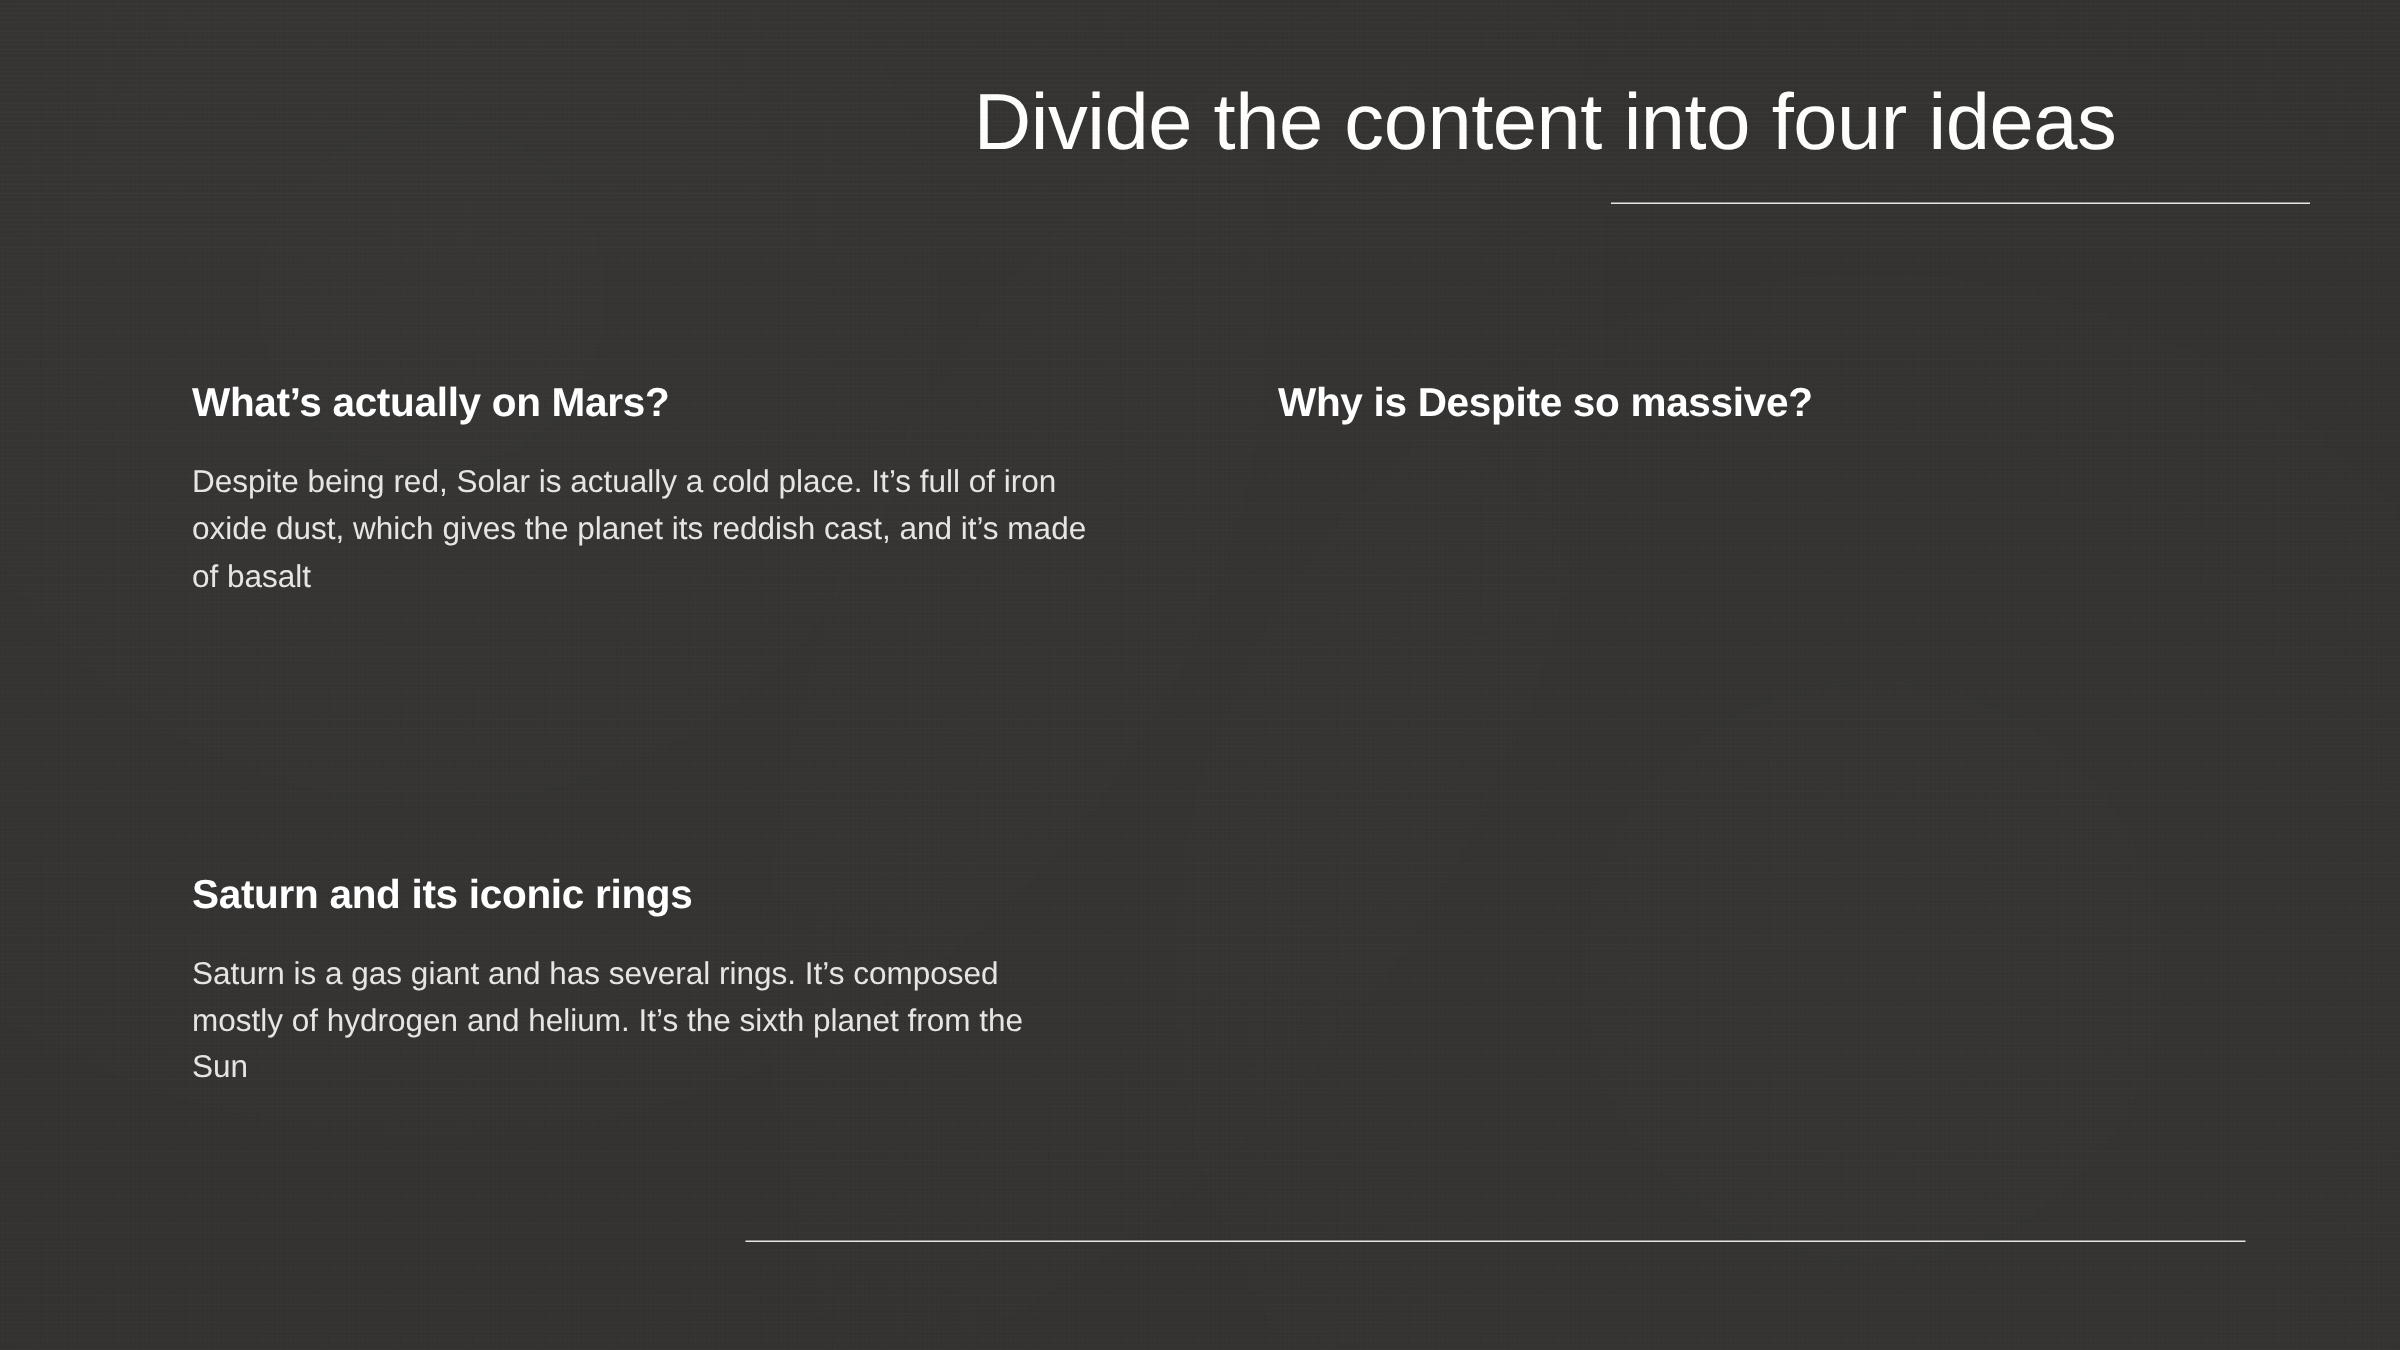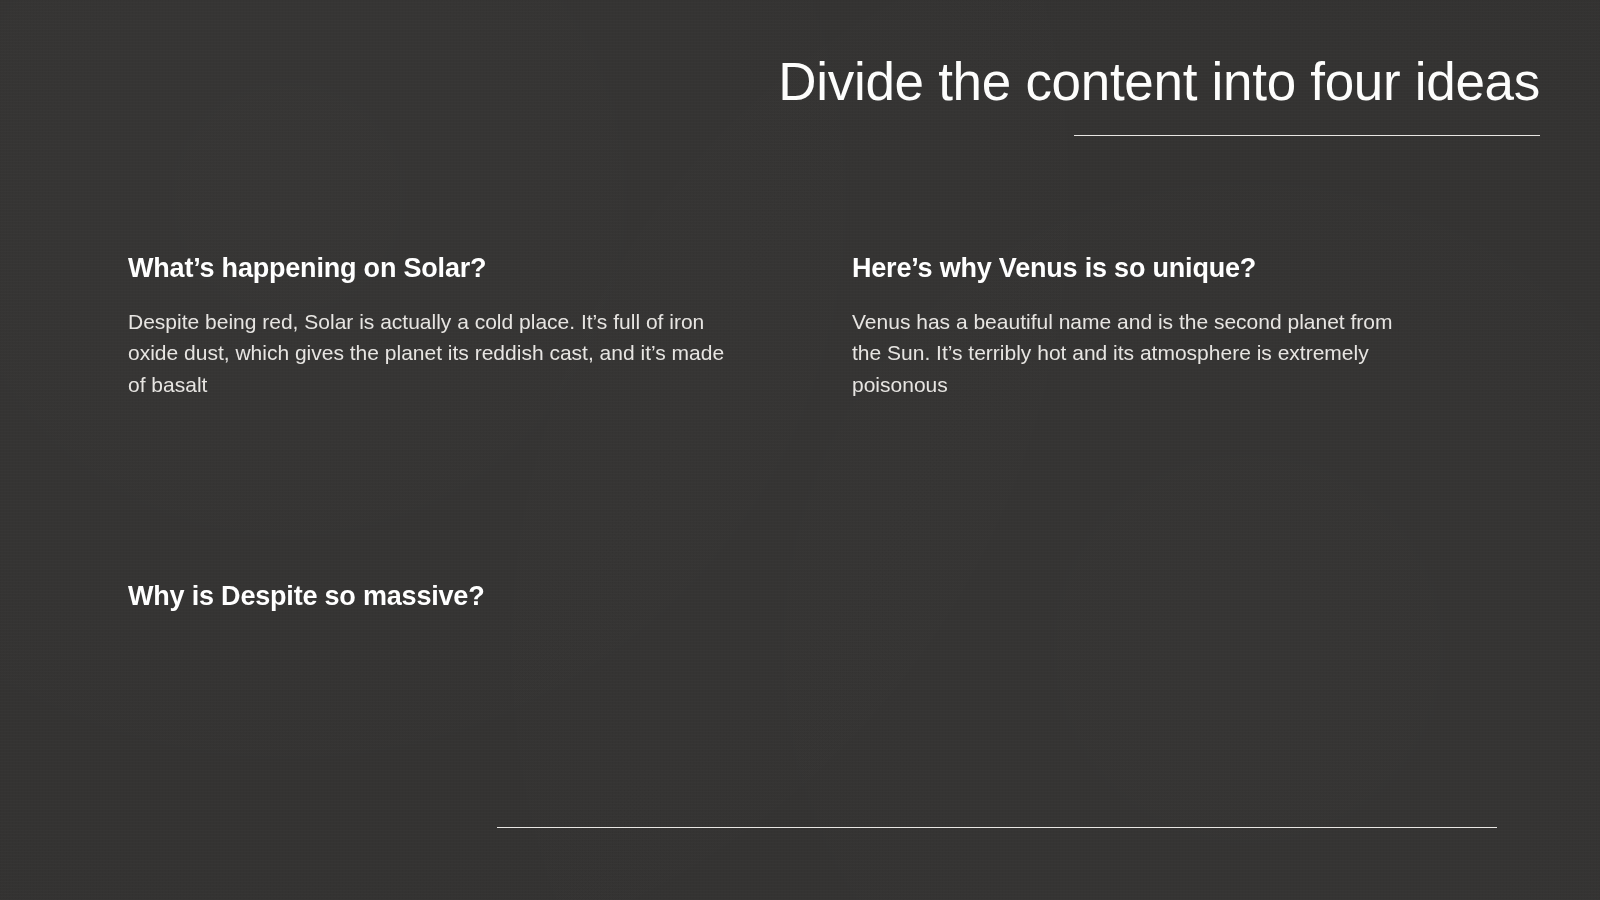--- a/index.html
+++ b/index.html
@@ -36,21 +36,21 @@
       repeating-linear-gradient(0deg, rgba(255,255,255,0.6) 0px, rgba(255,255,255,0) 1px, rgba(255,255,255,0) 3px),
       repeating-linear-gradient(90deg, rgba(0,0,0,0.6) 0px, rgba(0,0,0,0) 1px, rgba(0,0,0,0) 3px);
   }
 
   
   .title-block {
     position: absolute;
     top: 52px;
     right: 60px;
     width: 1020px;
-    text-align: right;
+    text-align: center;
   }
 
   .slide-title {
     font-size: 53px;
     line-height: 1.12;
     font-weight: 400;
     letter-spacing: -0.3px;
     color: #fdfdfc;
     white-space: nowrap;
   }
@@ -115,30 +115,30 @@
   <div class="grain"></div>
 
   <div class="title-block">
     <h1 class="slide-title">Divide the content into four ideas</h1>
     <div class="title-rule"></div>
   </div>
 
   <div class="grid">
 
     <div class="idea col-left">
-      <div class="idea-heading">What’s happening on Solar?</div>
+      <div class="idea-heading">What’s actually on Mars?</div>
       <div class="idea-body">Despite being red, Solar is actually a cold place. It’s full of iron oxide dust, which gives the planet its reddish cast, and it’s made of basalt</div>
     </div>
 
-    <div class="idea col-right">
-      <div class="idea-heading">Here’s why Venus is so unique?</div>
-      <div class="idea-body">Venus has a beautiful name and is the second planet from the Sun. It’s terribly hot and its atmosphere is extremely poisonous</div>
-    </div>
 
     <div class="idea col-left">
       <div class="idea-heading">Why is Despite so massive?</div>
     </div>
 
+    <div class="idea col-right">
+      <div class="idea-heading">Saturn and its iconic rings</div>
+      <div class="idea-body">Saturn is a gas giant and has several rings. It’s composed mostly of hydrogen and helium. It’s the sixth planet from the Sun</div>
+    </div>
 
   </div>
 
   <div class="bottom-rule"></div>
 </div>
 
 </body></html>

